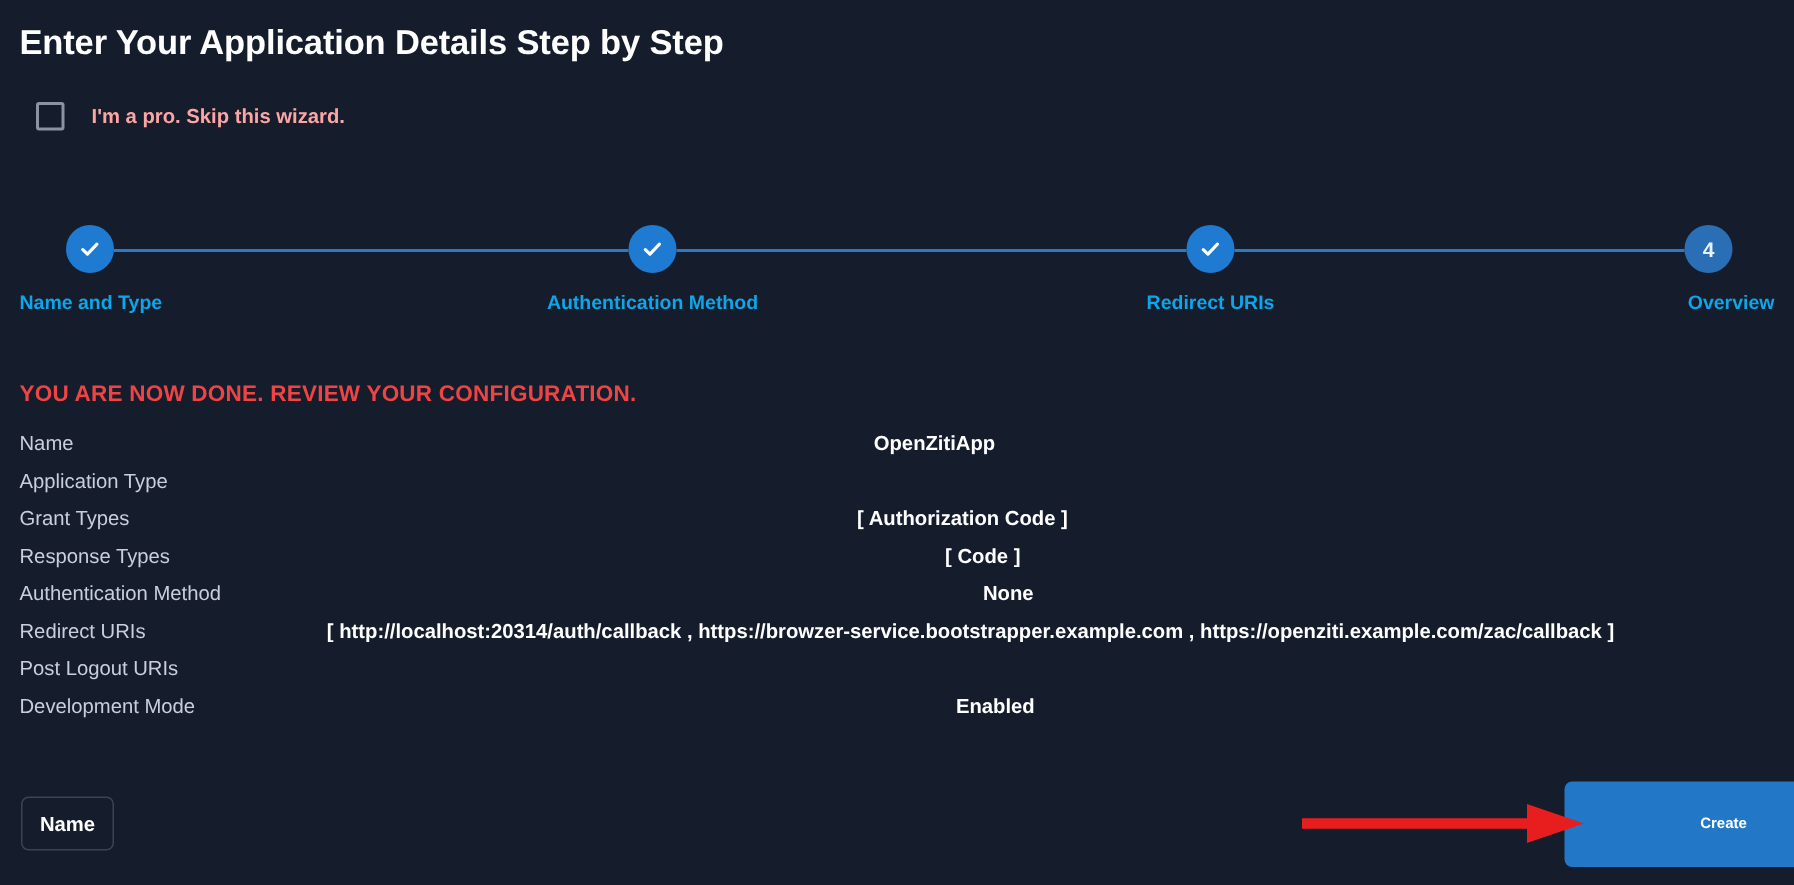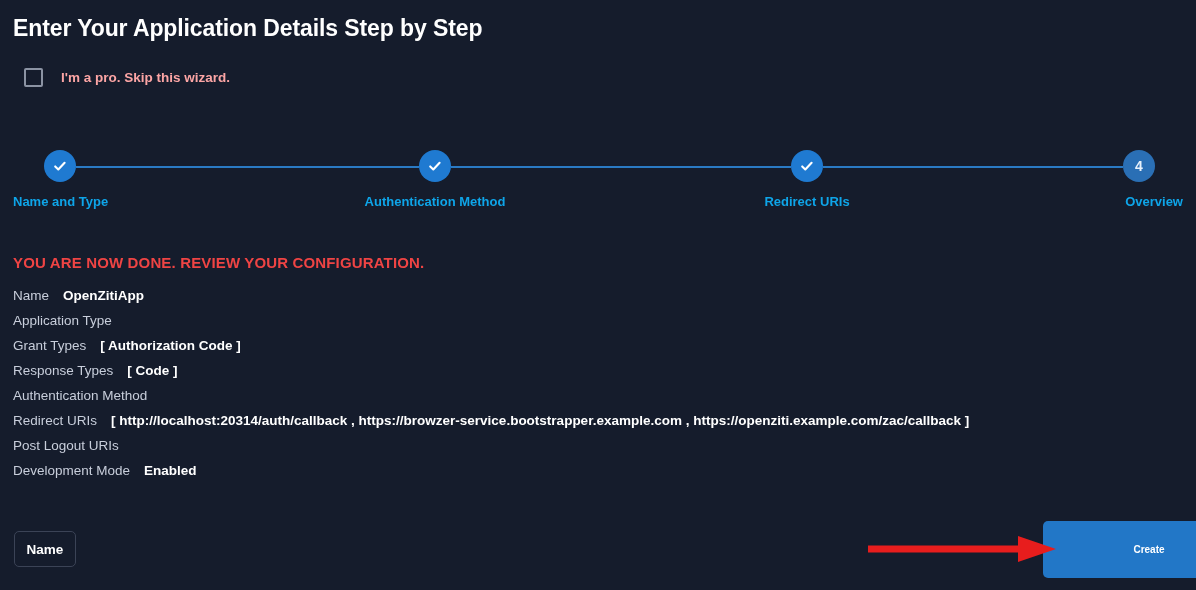--- a/index.html
+++ b/index.html
@@ -144,21 +144,21 @@
     font-weight: 400;
     color: #c8cedb;
     white-space: nowrap;
     flex: 0 0 auto;
   }
   .summary-value {
     font-size: 13.5px;
     font-weight: 700;
     color: #ffffff;
     white-space: nowrap;
-    text-align: left;
+    text-align: center;
     flex: 1 1 auto;
     overflow: hidden;
   }
 
   
   .btn-back {
     position: absolute;
     left: 14px;
     top: 531px;
     width: 62px;
@@ -277,20 +277,21 @@
     <div class="summary-row">
       <span class="summary-label">Grant Types</span>
       <span class="summary-value">[ Authorization Code ]</span>
     </div>
     <div class="summary-row">
       <span class="summary-label">Response Types</span>
       <span class="summary-value">[ Code ]</span>
     </div>
     <div class="summary-row">
       <span class="summary-label">Authentication Method</span>
+      <span class="summary-value">None</span>
     </div>
     <div class="summary-row">
       <span class="summary-label">Redirect URIs</span>
       <span class="summary-value">[ http://localhost:20314/auth/callback , https://browzer-service.bootstrapper.example.com , https://openziti.example.com/zac/callback ]</span>
     </div>
     <div class="summary-row">
       <span class="summary-label">Post Logout URIs</span>
       <span class="summary-value"></span>
     </div>
     <div class="summary-row">

